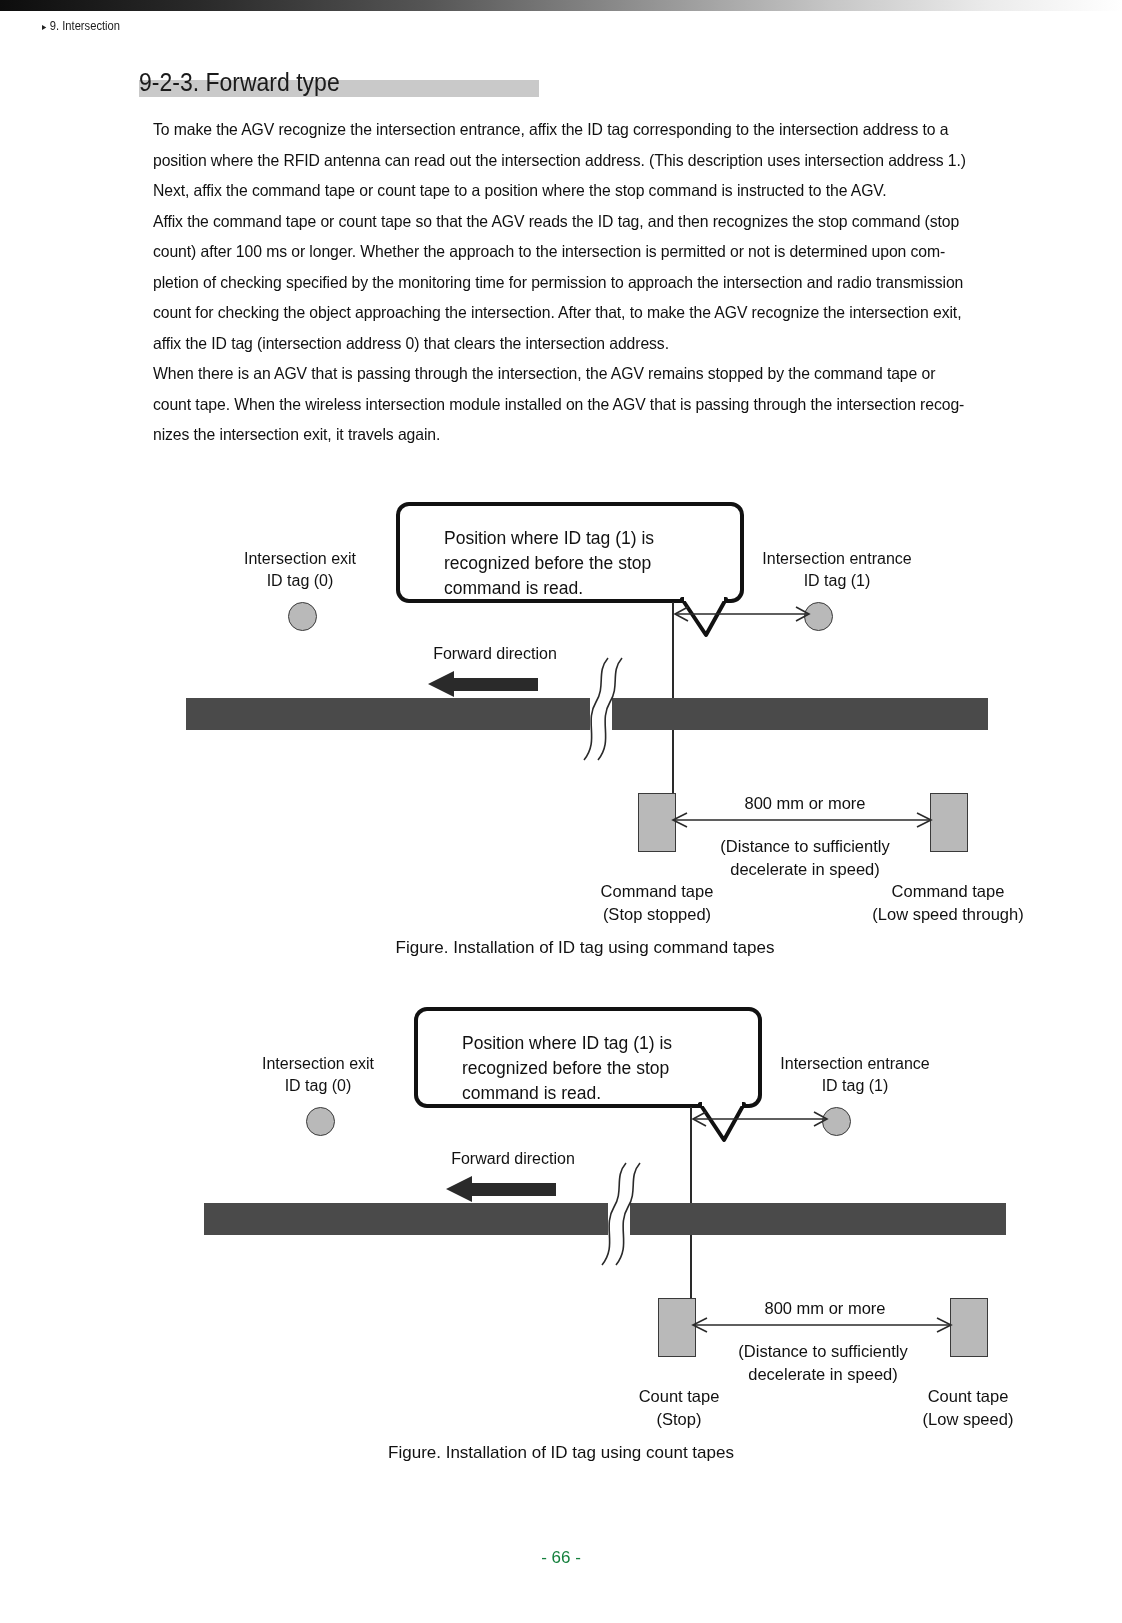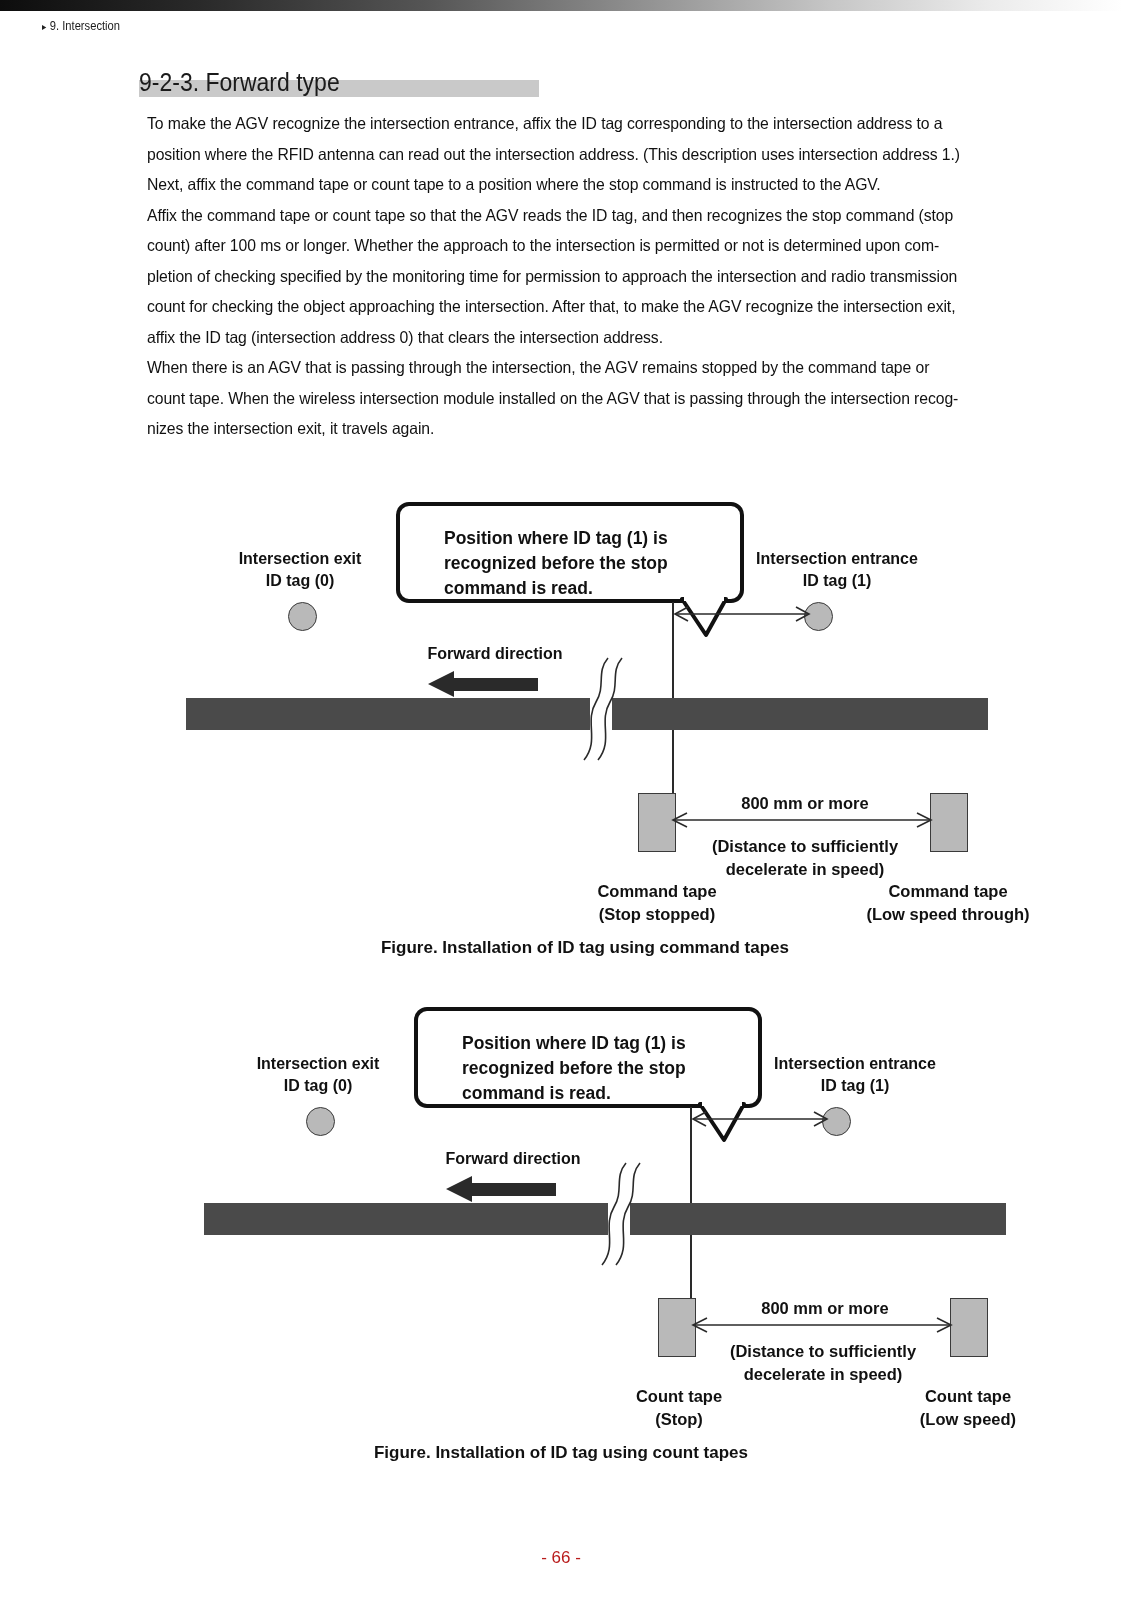--- a/index.html
+++ b/index.html
@@ -31,25 +31,25 @@
     transform:scaleX(.92);transform-origin:left center;white-space:nowrap;
   }
 
   
   .body-text{
     position:absolute;left:139px;top:100px;width:950px;
     font-size:16.5px;line-height:30.5px;color:#111;
     font-family:"Liberation Sans Narrow","Liberation Sans",sans-serif;
     letter-spacing:-0.1px;
   }
-  .body-text p{margin:8px;}
+  .body-text p{margin:14px;}
   .body-text p span.l{display:block;white-space:nowrap;transform:scaleX(.955);transform-origin:left center;}
 
   
-  .figure{position:absolute;left:0;width:992px;font-weight:bold;}
+  .figure{position:absolute;left:0;width:992px;}
   .fig1{top:490px;height:460px;}
   .fig2{top:995px;height:460px;}
 
   .callout{
     position:absolute;border:4px solid #111;border-radius:13px;background:#fff;
     box-sizing:border-box;
   }
   .callout-text{
     font-size:17.5px;line-height:25px;color:#111;
     font-family:"Liberation Sans", sans-serif;
@@ -75,21 +75,21 @@
   }
   .track{position:absolute;background:#4a4a4a;}
   .tape{position:absolute;background:#b9b9b9;border:1.6px solid #3a3a3a;}
   .vline{position:absolute;background:#2a2a2a;width:1.6px;}
   .caption{
     position:absolute;text-align:center;width:1122px;font-size:17px;color:#111;
     font-family:"Liberation Sans Narrow","Liberation Sans",sans-serif;
   }
   .page-num{
     position:absolute;left:0;top:1548px;width:1122px;text-align:center;
-    font-size:17px;color:#b91c1c;
+    font-size:17px;color:#15803d;
     font-family:"Liberation Sans Narrow","Liberation Sans",sans-serif;
   }
   svg{display:block;overflow:visible;}
 </style>
 </head>
 <body>
 
 <div class="top-gradient"></div>
 
 <div class="breadcrumb">

